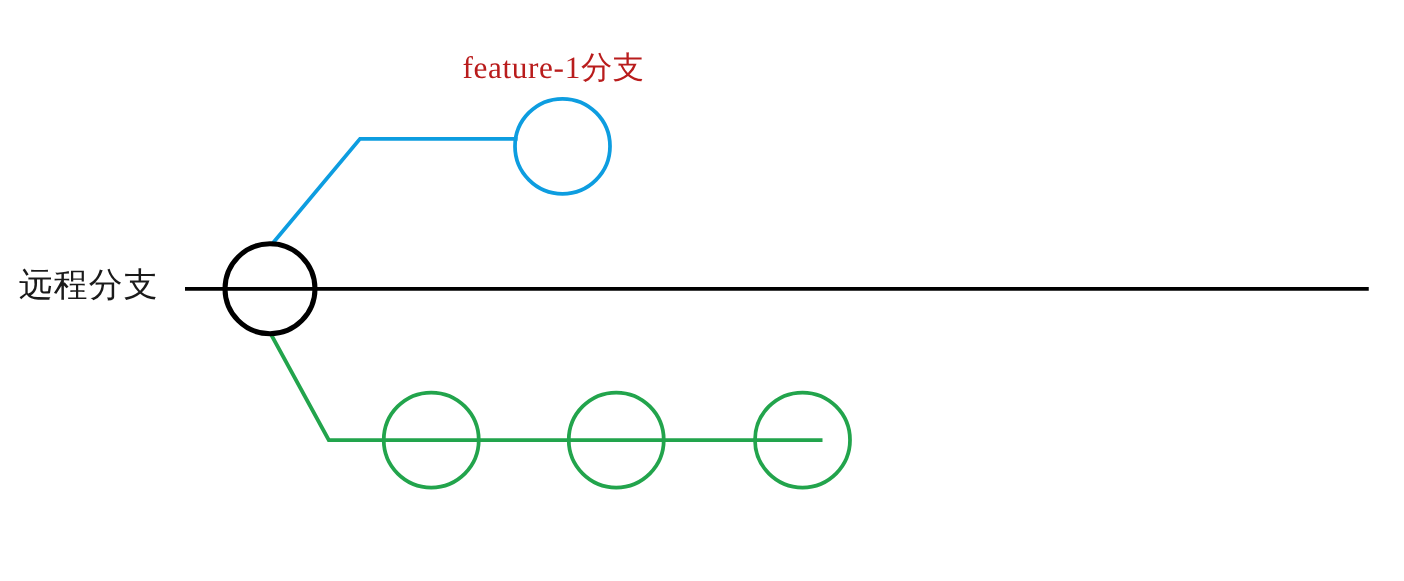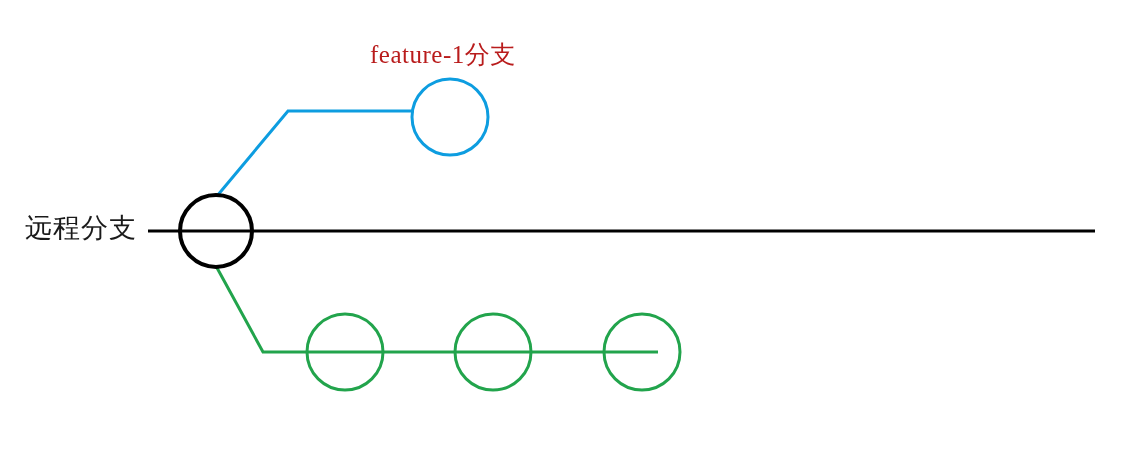--- a/index.html
+++ b/index.html
@@ -56,18 +56,18 @@
 
     <circle cx="216" cy="231" r="36" fill="none" stroke="#000000" stroke-width="4"></circle>
 
     <circle cx="450" cy="117" r="38" fill="none" stroke="#0d9de0" stroke-width="3"></circle>
 
     <circle cx="345" cy="352" r="38" fill="none" stroke="#22a44c" stroke-width="3"></circle>
     <circle cx="493" cy="352" r="38" fill="none" stroke="#22a44c" stroke-width="3"></circle>
     <circle cx="642" cy="352" r="38" fill="none" stroke="#22a44c" stroke-width="3"></circle>
   </svg>
 
-  <div class="lbl lbl-remote" style="position:absolute; left:25px; top:215px; color:#1a1a1a;text-align:center;">远程分支</div>
+  <div class="lbl lbl-remote" style="position:absolute; left:15px; top:215px; color:#1a1a1a;text-align:center;">远程分支</div>
 
   <div class="lbl lbl-branch" style="position:absolute; left:370px; top:42px; color:#b91c1c;">feature-1分支</div>
 
 
 </div>
 
 </body></html>

